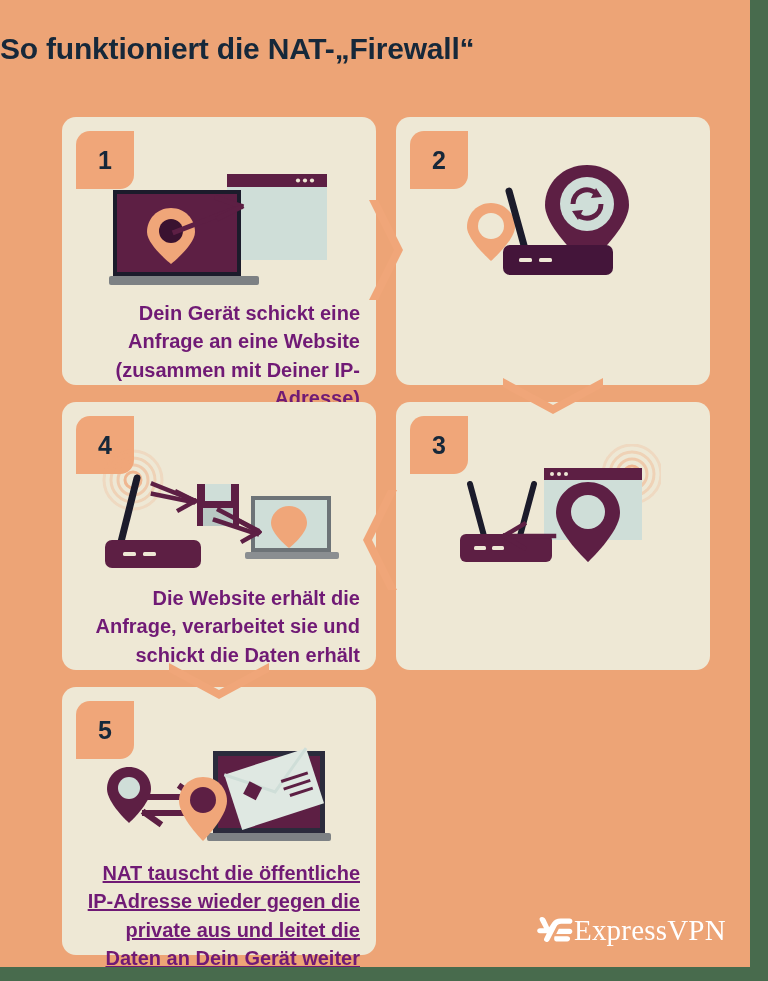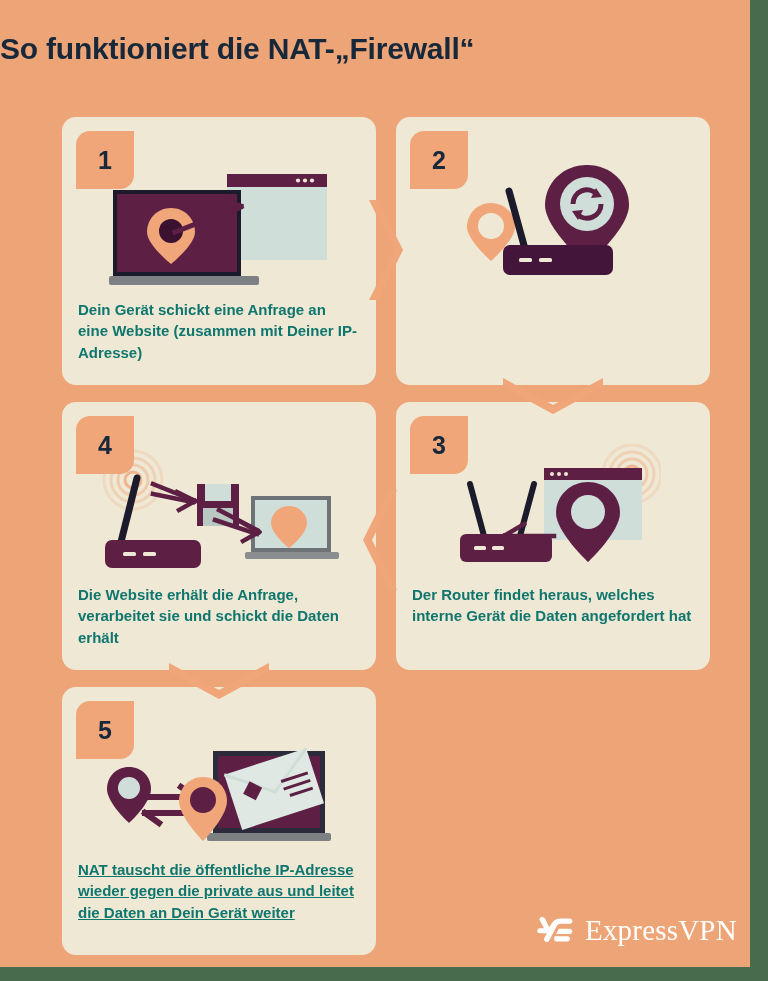--- a/index.html
+++ b/index.html
@@ -75,25 +75,25 @@
     display: flex;
     align-items: center;
     justify-content: center;
   }
 
   .caption {
     position: absolute;
     left: 16px;
     right: 16px;
     top: 182px;
-    text-align: left;
-    font-size: 15px;
+    text-align: right;
+    font-size: 20px;
     font-weight: bold;
     line-height: 1.42;
-    color: #0f766e;
+    color: #701a75;
   }
   .card.r3c1 .caption { top: 172px; text-decoration: underline; }
 
   
   .conn { position: absolute; }
 
   
   .conn-right {
     left: 369px;
     top: 200px;
@@ -130,21 +130,21 @@
     clip-path: polygon(0 0, 0 9px, 50% 36px, 100% 9px, 100% 0, 50% 27px);
   }
 
   
   #logo {
     position: absolute;
     left: 536px;
     top: 913px;
     display: flex;
     align-items: center;
-    gap: 11px;
+    gap: 0;
   }
   #logo .wordmark {
     font-family: "Liberation Serif", serif;
     font-size: 29px;
     color: #ffffff;
     letter-spacing: 0.2px;
     white-space: nowrap;
   }
 
   
@@ -250,21 +250,20 @@
         <rect x="28" y="102" width="12" height="4" rx="1.5" fill="#eee8d5"></rect>
         <rect x="46" y="102" width="12" height="4" rx="1.5" fill="#eee8d5"></rect>
 
         <g stroke="#5d1f44" stroke-width="4.5" fill="none" stroke-linecap="square">
           <line x1="108" y1="92" x2="60" y2="92"></line>
           <line x1="58" y1="92" x2="78" y2="80"></line>
           <line x1="58" y1="92" x2="78" y2="104"></line>
         </g>
       </svg>
     </div>
-    <div class="caption">Der Router findet heraus, welches interne Gerät die Daten angefordert hat</div>
   </div>
 
   <div class="card r2c1">
     <div class="badge">4</div>
     <div class="art">
       <svg width="240" height="132" viewBox="0 0 240 132">
 
         <g fill="none" stroke="#f0a679" stroke-width="3" opacity="0.75">
           <circle cx="34" cy="36" r="8"></circle>
           <circle cx="34" cy="36" r="15" opacity="0.6"></circle>

